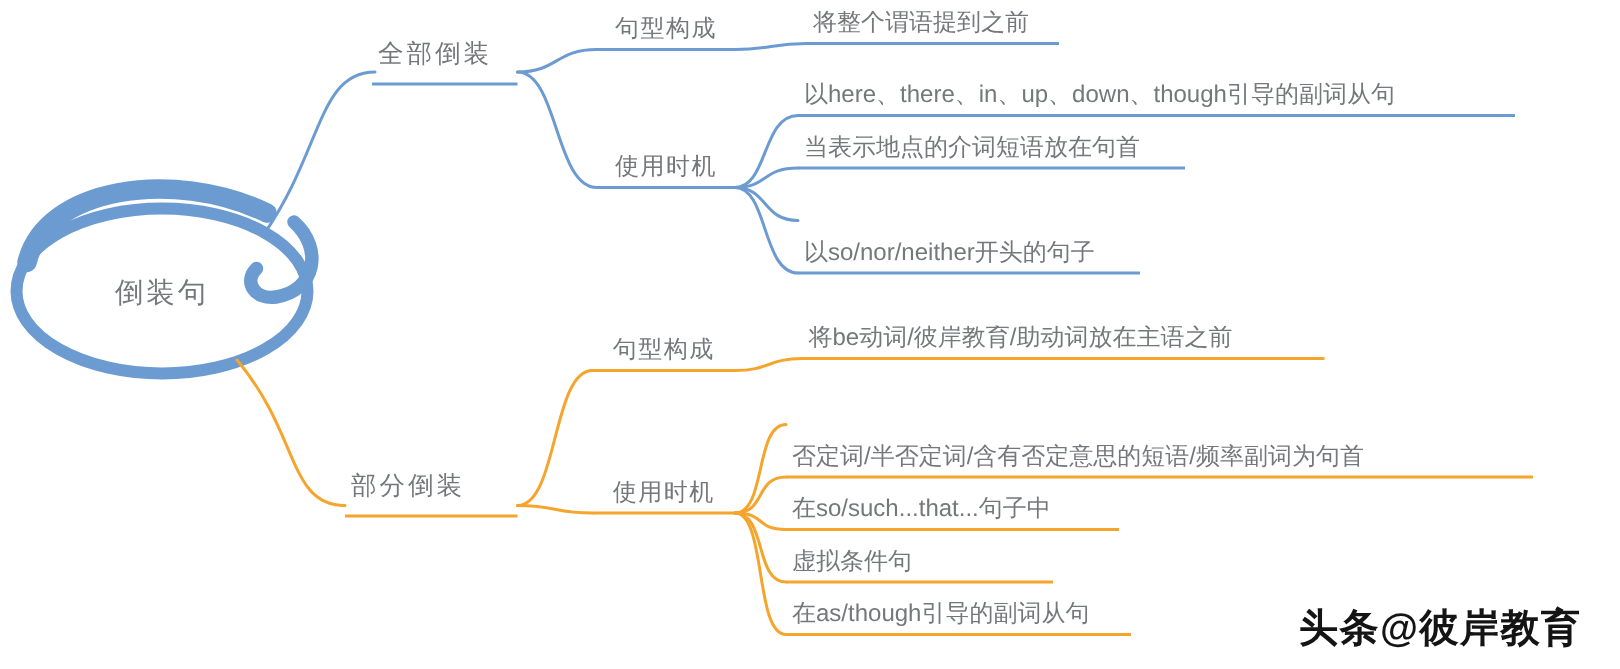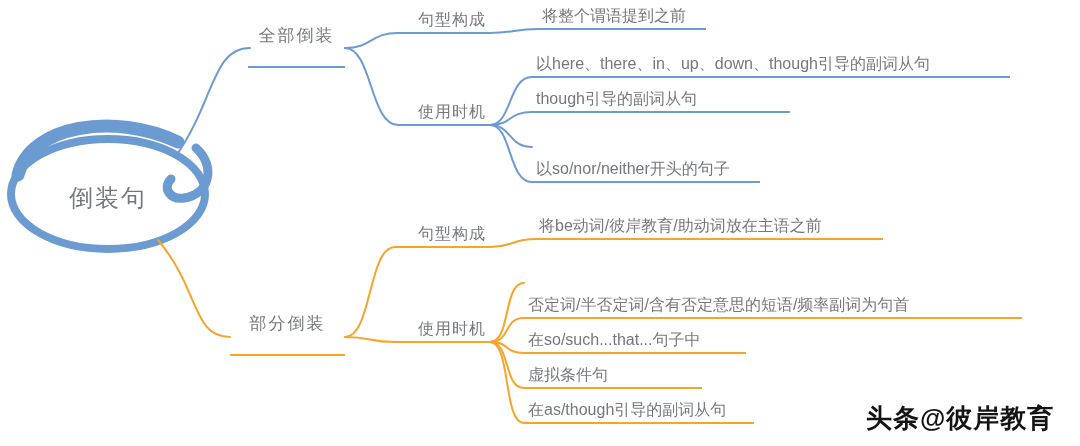--- a/index.html
+++ b/index.html
@@ -23,27 +23,27 @@
     position:absolute;
     color:var(--text-color);
     font-size:16px;line-height:18px;
     padding:0 4px 3px 4px;
     border-bottom:2px solid;
     white-space:nowrap;overflow:hidden;
   }
   .blue{border-color:var(--blue-color)}
   .orange{border-color:var(--orange-color)}
   .branch{
-    font-size:17px;line-height:20px;padding-bottom:20px;
-    text-align:center;letter-spacing:2px;
+    font-size:17px;line-height:20px;padding-bottom:9px;
+    letter-spacing:2px;
   }
-  .sub{text-align:right;letter-spacing:1px}
+  .sub{text-align:center;letter-spacing:1px}
   .root-label{
     position:absolute;left:58px;top:182px;width:100px;
-    text-align:center;font-size:24px;letter-spacing:2px;
+    text-align:center;font-size:19px;letter-spacing:2px;
     color:var(--text-color);
   }
   .watermark{
     position:absolute;left:866px;top:401px;
     font-size:26px;font-weight:bold;color:#141414;letter-spacing:1px;
     font-family:"Liberation Sans","DejaVu Sans",sans-serif;
     text-align:right;
   }
 </style>
 </head>
@@ -84,21 +84,21 @@
   <div class="node blue branch" style="left:248px;top:26px;width:97px">全部倒装</div>
 
   <div class="node blue sub" style="left:398px;top:11px;width:92px">句型构成</div>
 
   <div class="node blue" style="left:538px;top:7px;width:168px">将整个谓语提到之前</div>
 
   <div class="node blue sub" style="left:398px;top:103px;width:92px">使用时机</div>
 
   <div class="node blue" style="left:532px;top:55px;width:478px">以here、there、in、up、down、though引导的副词从句</div>
 
-  <div class="node blue" style="left:532px;top:90px;width:258px">though引导的副词从句</div>
+  <div class="node blue" style="left:532px;top:90px;width:258px">当表示地点的介词短语放在句首</div>
 
 
   <div class="node blue" style="left:532px;top:160px;width:228px">以so/nor/neither开头的句子</div>
 
   <div class="node orange branch" style="left:230px;top:314px;width:115px">部分倒装</div>
 
   <div class="node orange sub" style="left:395px;top:225px;width:95px">句型构成</div>
 
   <div class="node orange" style="left:535px;top:217px;width:348px">将be动词/彼岸教育/助动词放在主语之前</div>
 

